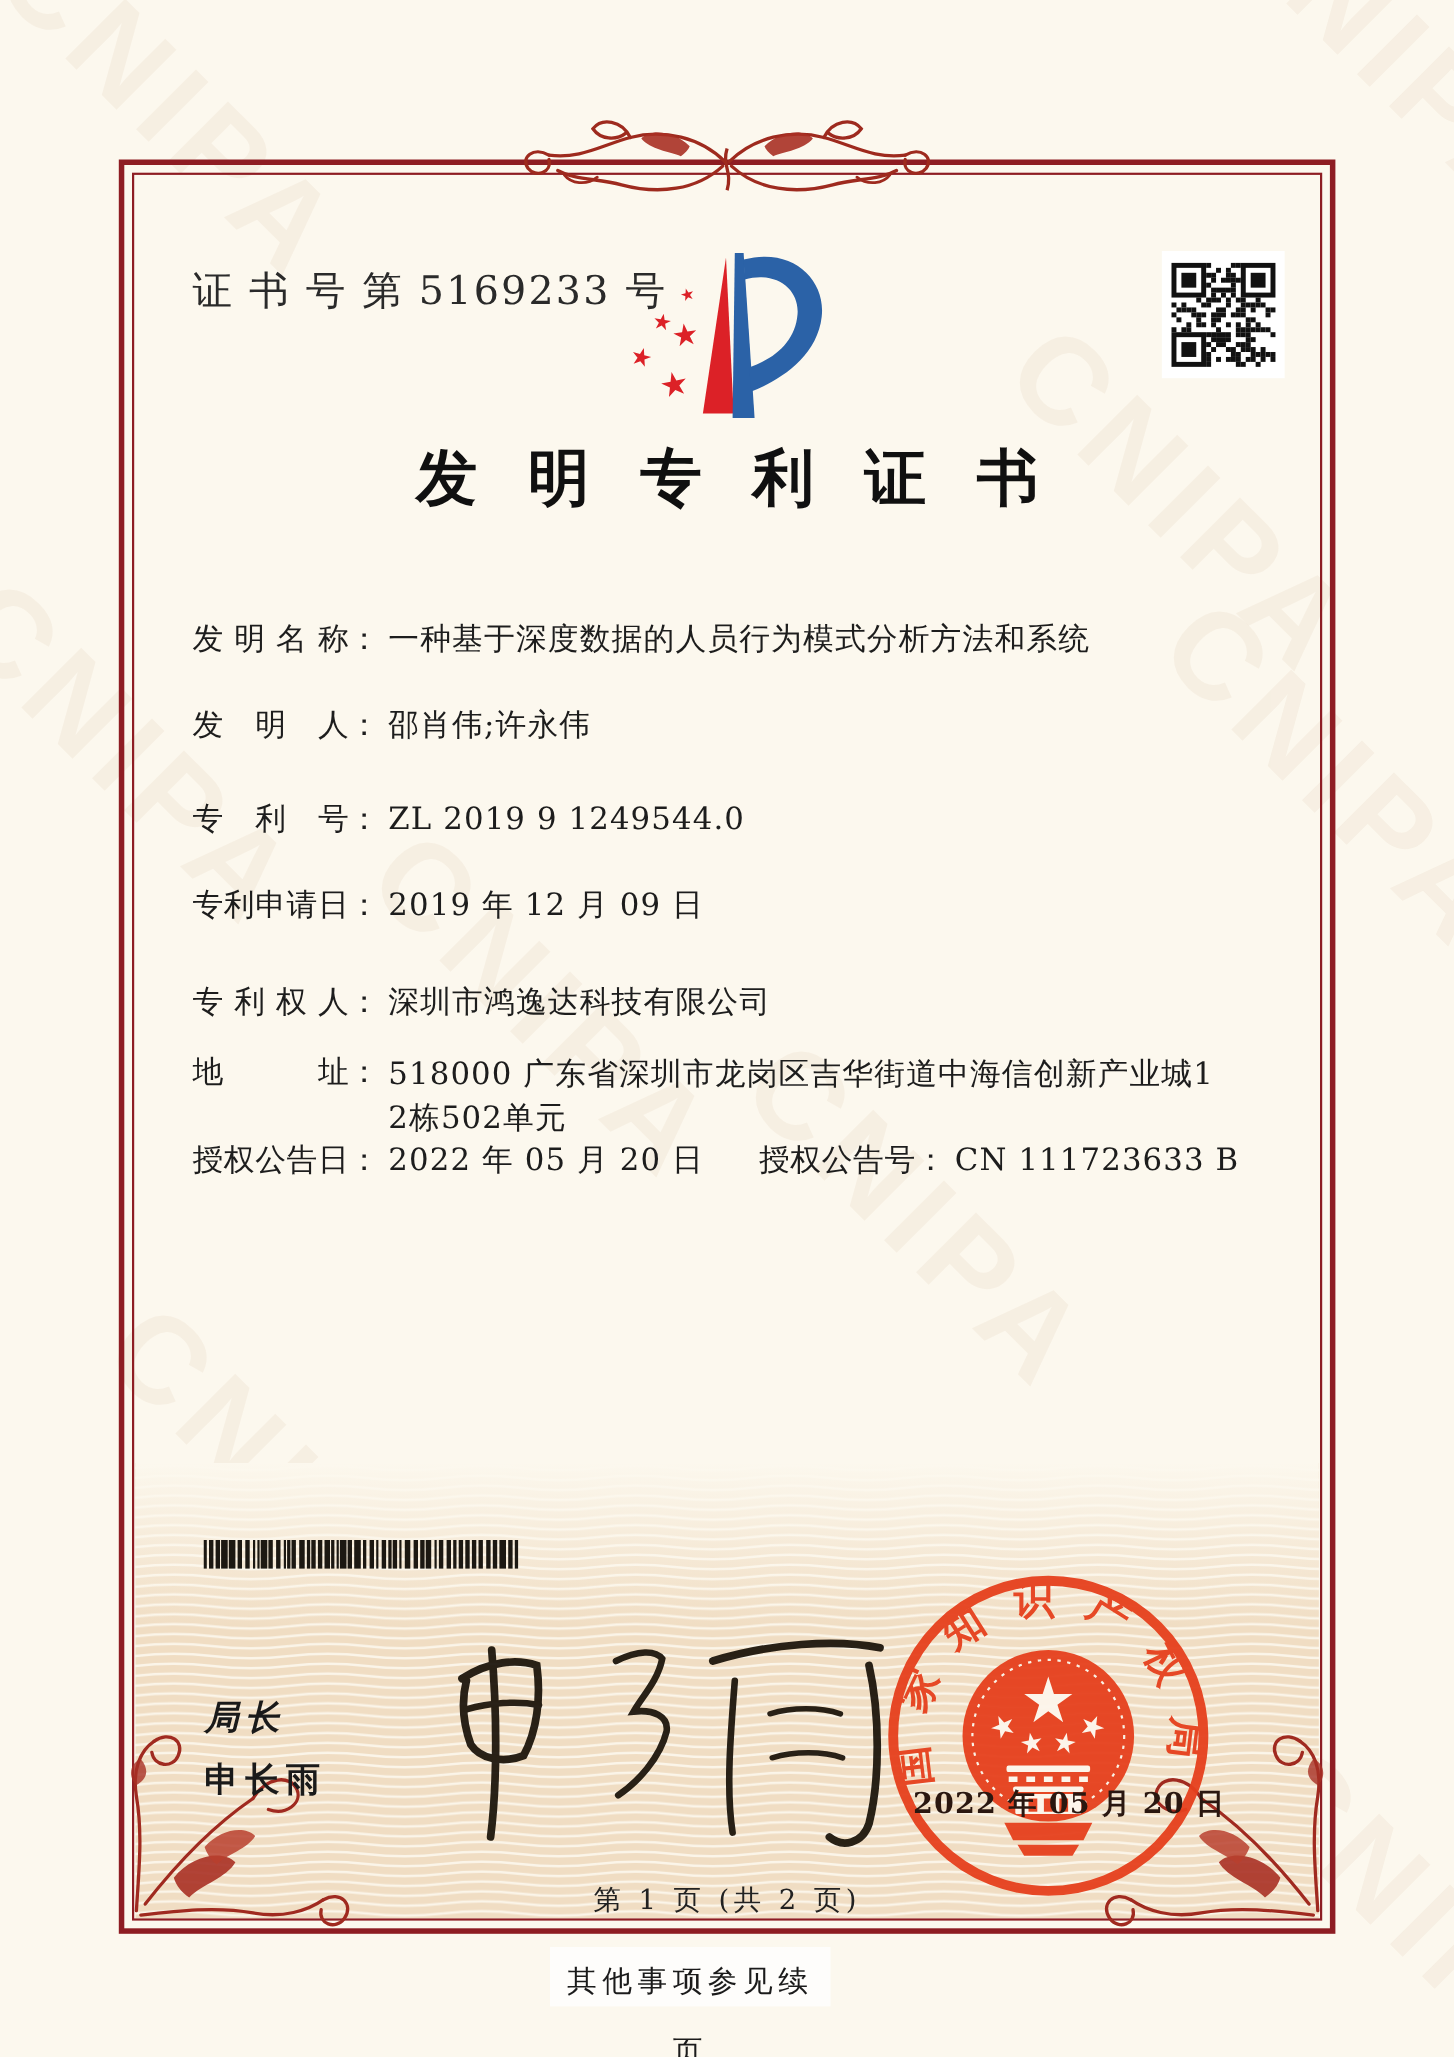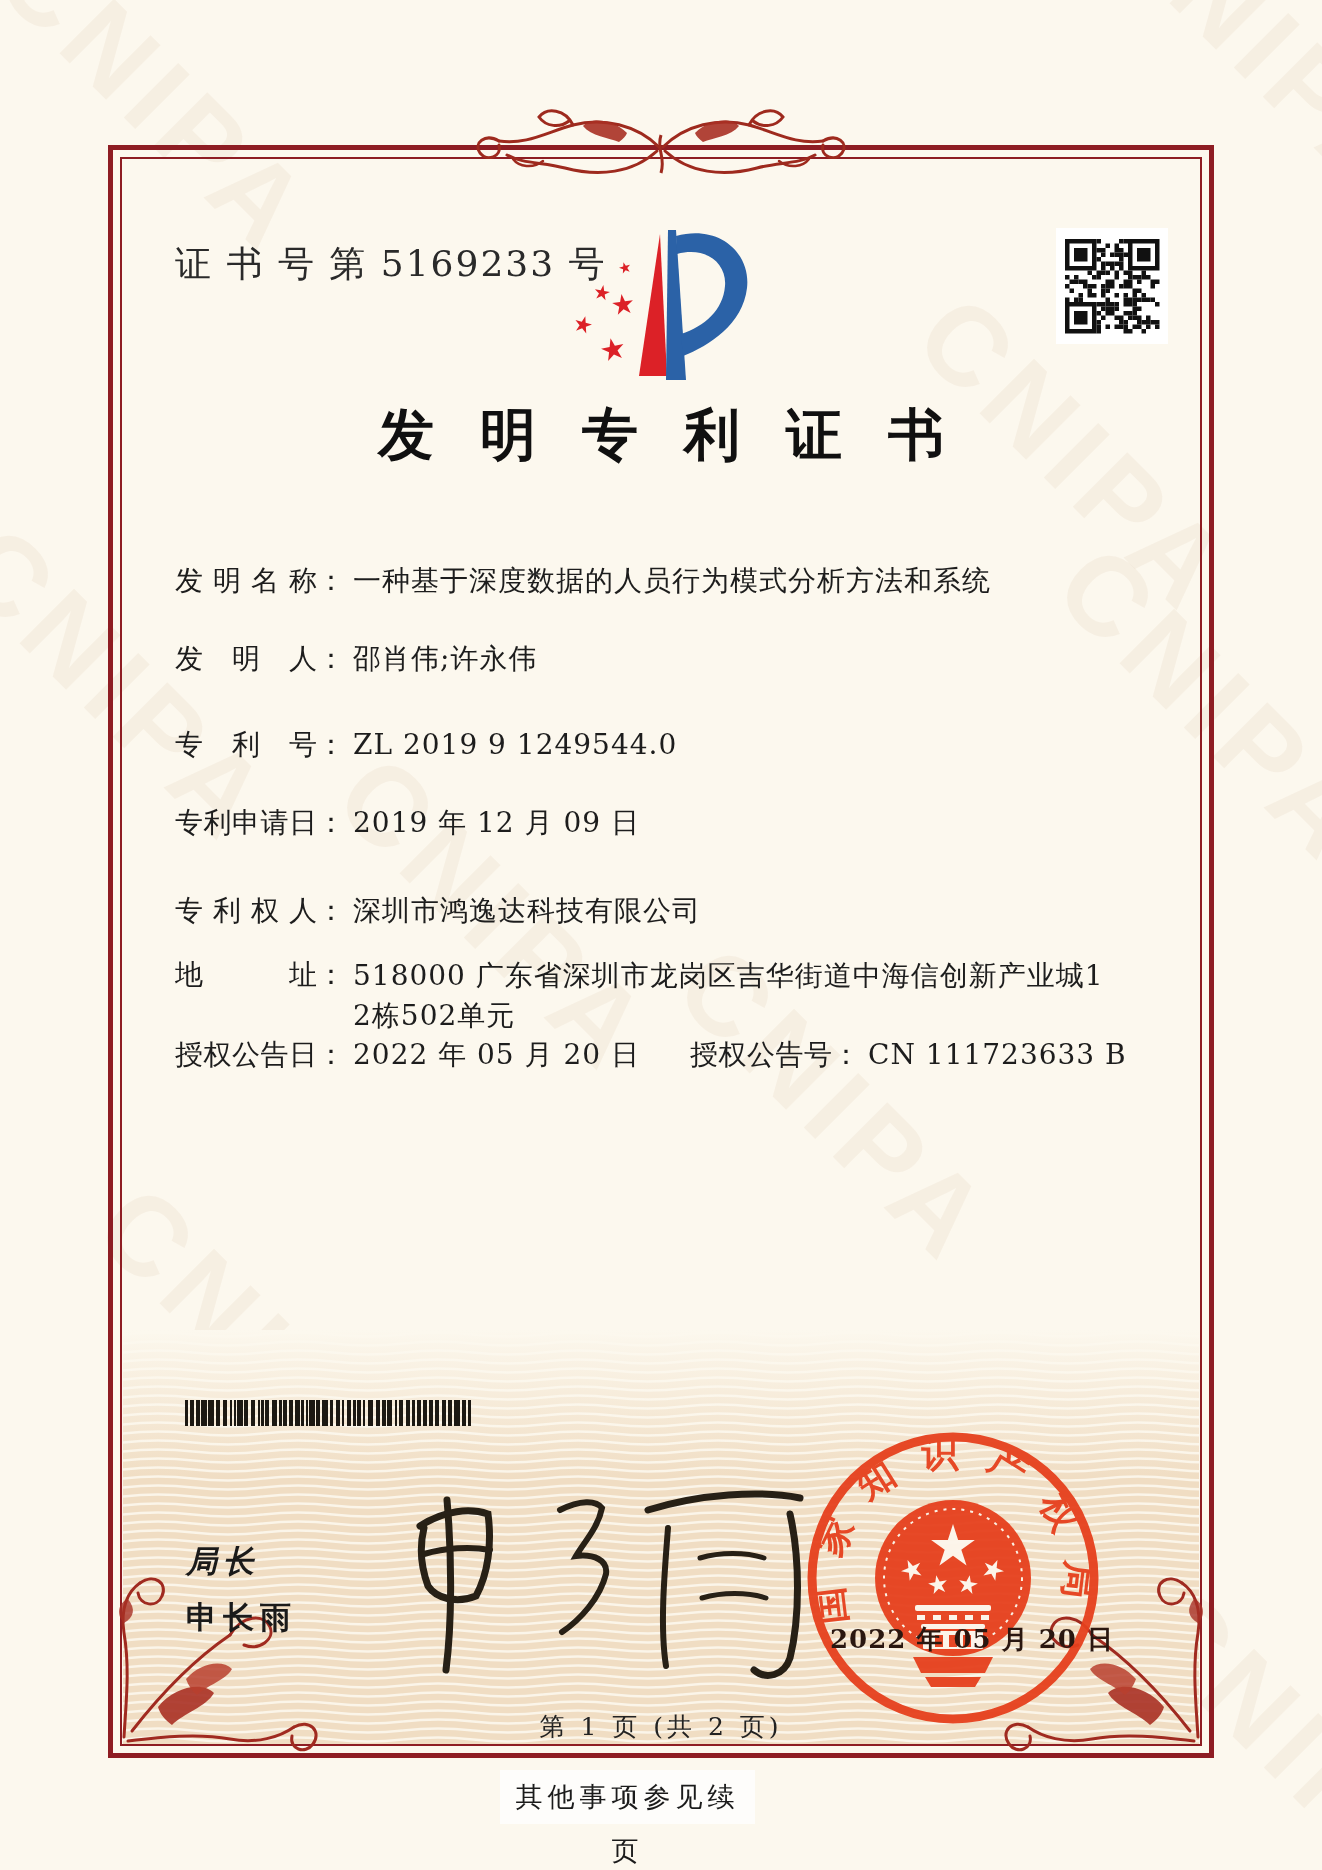--- a/index.html
+++ b/index.html
@@ -99,21 +99,21 @@
   }
 
   .page-no {
     left:108px; top:1710px; width:1106px; z-index:2;
     text-align:center; font-size:25px; letter-spacing:4px; color:#222;
   }
 
   .cont-strip {
     left:500px; top:1770px; width:255px; height:54px; z-index:2;
     background:#fefdfb;
-    text-align:center; line-height:54px;
+    text-align:center; line-height:64px;
     font-size:27px; letter-spacing:5px; color:#1b1b1b;
   }
 
   .ornament { z-index:2; }
 </style>
 </head>
 <body>
 
 <svg width="0" height="0" style="position:absolute">
   <defs>

